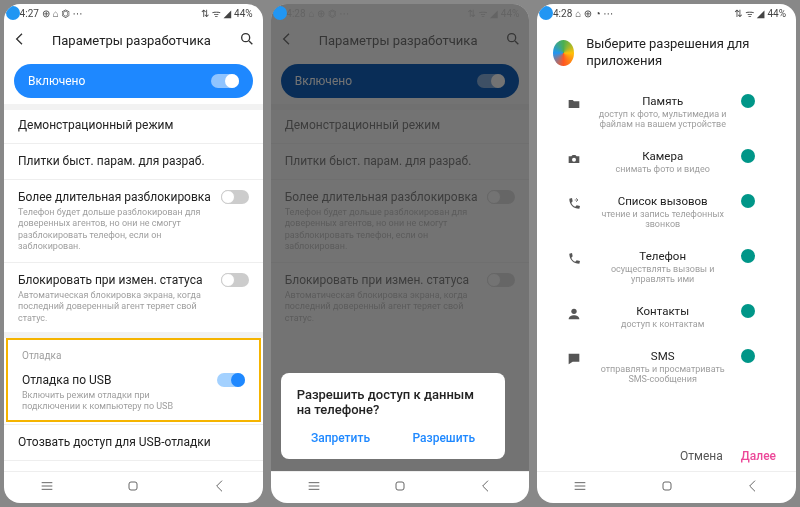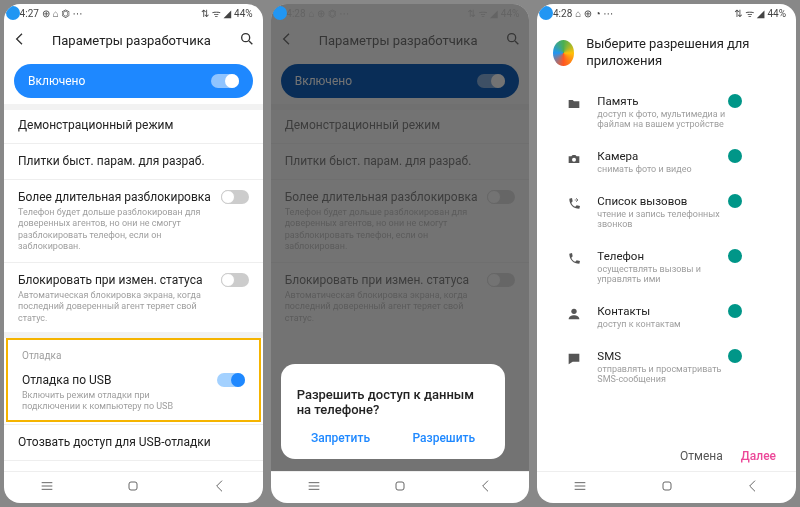--- a/index.html
+++ b/index.html
@@ -121,35 +121,36 @@
   .dim {
     position:absolute; inset:0;
     background: rgba(0,0,0,.55);
     z-index:3;
   }
   .dialog {
     position:absolute;
     left:10px; right:24px;
     bottom:44px;
     background:#fff;
-    border-radius:14px;
-    padding: 23px 16px 8px;
+    border-radius:8px;
+    padding: 14px 16px 8px;
     z-index:4;
   }
   .dialog .dt { font-size:13px; font-weight:500; margin-bottom:8px;}
   .dialog .db { font-size:10.5px; color:#555; line-height:1.4; margin-bottom:12px;}
   .dialog .actions { display:flex; justify-content:space-around;gap:14px; }
   .dialog .actions span { color:#1e88ff; font-size:12px; font-weight:500; padding:6px 4px;}
   
   .perm-header { display:flex; align-items:center; gap:12px; padding:14px 16px;justify-content:space-between;}
   .perm-header .logo { width:26px; height:26px; border-radius:50%; background: conic-gradient(#4caf50, #ffc107, #ff5722, #2196f3, #4caf50); }
   .perm-header .pt { font-size:13px; line-height:1.3;}
   .perm {
     display:flex; align-items:flex-start; gap:14px;
     padding: 10px 28px;
+    text-align: center;
   }
   .perm .ico { width:18px; min-width:18px; display:flex; justify-content:center; padding-top:2px;}
   .perm .ico svg { width:16px; height:16px; fill:#555;}
   .perm .txt { flex:1; }
   .perm .txt .t { font-size:11.5px; color:#222;}
   .perm .txt .s { font-size:9px; color:#9e9e9e; margin-top:1px;}
   .perm .sw { width:26px;}
   .footer {
     display:flex; justify-content:flex-end; gap:18px;
     padding: 8px 20px;

